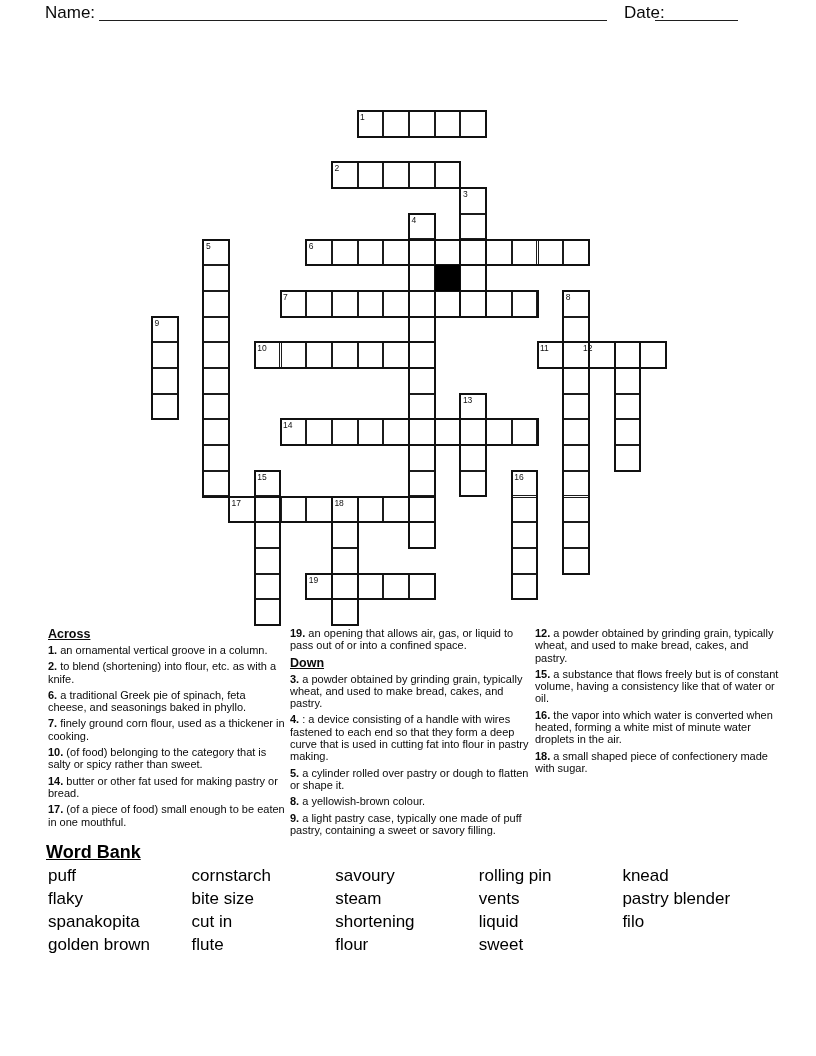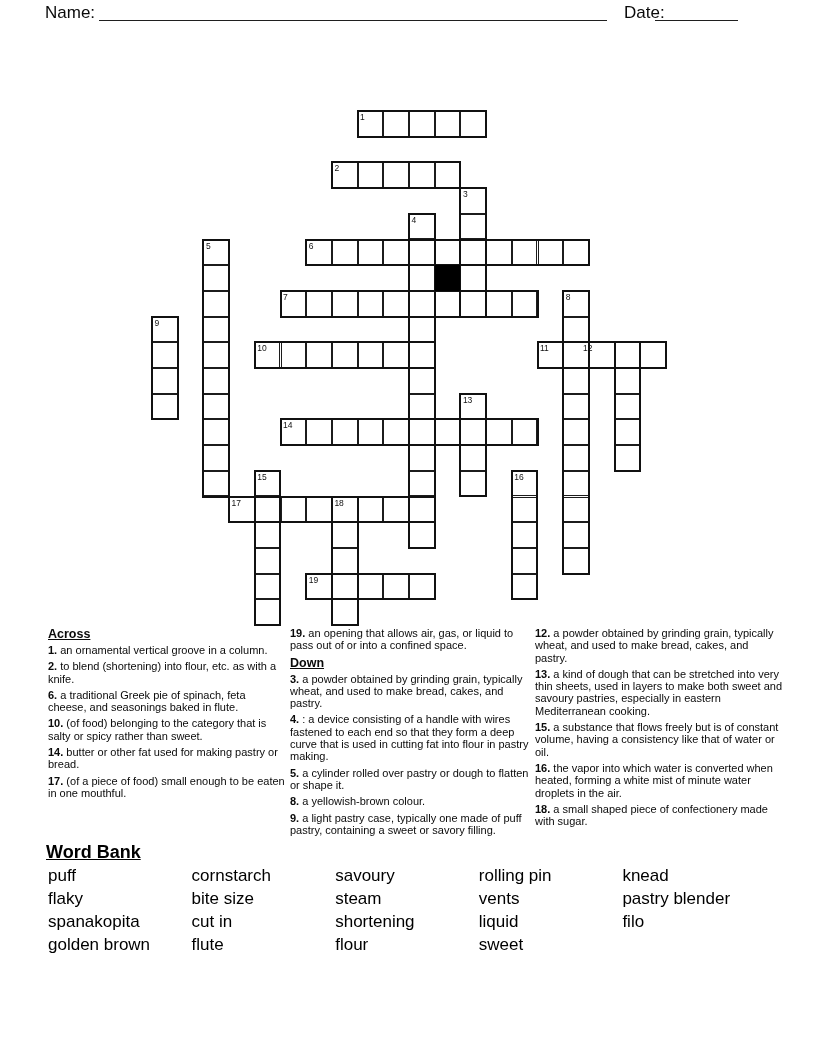--- a/index.html
+++ b/index.html
@@ -247,37 +247,37 @@
       <div class="cell" style="left: 409px; top: 573.6px; width: 25.7px; height: 25.7px;"></div>
       <div class="word-outline" style="left: 305.2px; top: 572.6px; width: 130.5px; height: 27.7px;"></div>
       <div class="cell-num" style="left: 308.7px; top: 575.6px;">19</div>
       <div class="black-cell" style="left: 434.7px; top: 265.2px; width: 25.7px; height: 25.7px;"></div>
     </div>
 
   <div id="clue-col-1" class="clue-col">
       <div class="clue-header">Across</div>
       <div class="clue"><b>1.</b><span> an ornamental vertical groove in a column.</span></div>
       <div class="clue"><b>2.</b><span> to blend (shortening) into flour, etc. as with a knife.</span></div>
-      <div class="clue"><b>6.</b><span> a traditional Greek pie of spinach, feta cheese, and seasonings baked in flute.</span></div>
+      <div class="clue"><b>6.</b><span> a traditional Greek pie of spinach, feta cheese, and seasonings baked in phyllo.</span></div>
+      <div class="clue"><b>7.</b><span> finely ground corn flour, used as a thickener in cooking.</span></div>
       <div class="clue"><b>10.</b><span> (of food) belonging to the category that is salty or spicy rather than sweet.</span></div>
       <div class="clue"><b>14.</b><span> butter or other fat used for making pastry or bread.</span></div>
       <div class="clue"><b>17.</b><span> (of a piece of food) small enough to be eaten in one mouthful.</span></div>
     </div>
   <div id="clue-col-2" class="clue-col">
       <div class="clue"><b>19.</b><span> an opening that allows air, gas, or liquid to pass out of or into a confined space.</span></div>
       <div class="clue-header">Down</div>
       <div class="clue"><b>3.</b><span> a powder obtained by grinding grain, typically wheat, and used to make bread, cakes, and pastry.</span></div>
       <div class="clue"><b>4.</b><span> : a device consisting of a handle with wires fastened to each end so that they form a deep curve that is used in cutting fat into flour in pastry making.</span></div>
       <div class="clue"><b>5.</b><span> a cylinder rolled over pastry or dough to flatten or shape it.</span></div>
       <div class="clue"><b>8.</b><span> a yellowish-brown colour.</span></div>
       <div class="clue"><b>9.</b><span> a light pastry case, typically one made of puff pastry, containing a sweet or savory filling.</span></div>
     </div>
   <div id="clue-col-3" class="clue-col">
       <div class="clue"><b>12.</b><span> a powder obtained by grinding grain, typically wheat, and used to make bread, cakes, and pastry.</span></div>
-      <div class="clue"><b>13.</b><span> a kind of dough that can be stretched into very thin sheets, used in layers to make both sweet and savoury pastries, especially in eastern Mediterranean cooking.</span></div>
       <div class="clue"><b>15.</b><span> a substance that flows freely but is of constant volume, having a consistency like that of water or oil.</span></div>
       <div class="clue"><b>16.</b><span> the vapor into which water is converted when heated, forming a white mist of minute water droplets in the air.</span></div>
       <div class="clue"><b>18.</b><span> a small shaped piece of confectionery made with sugar.</span></div>
     </div>
 
   <div id="wordbank-label">Word Bank</div>
   <div id="wordbank">
       <div class="wb-word">puff</div>
       <div class="wb-word">cornstarch</div>
       <div class="wb-word">savoury</div>

